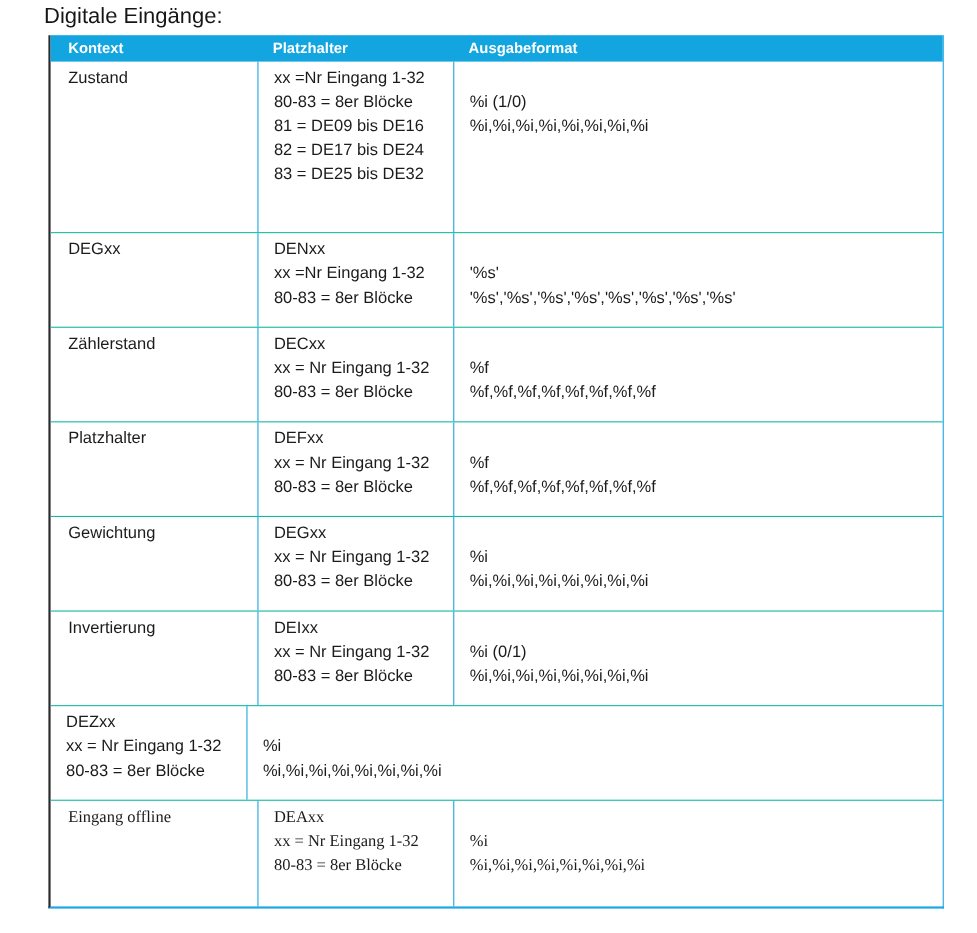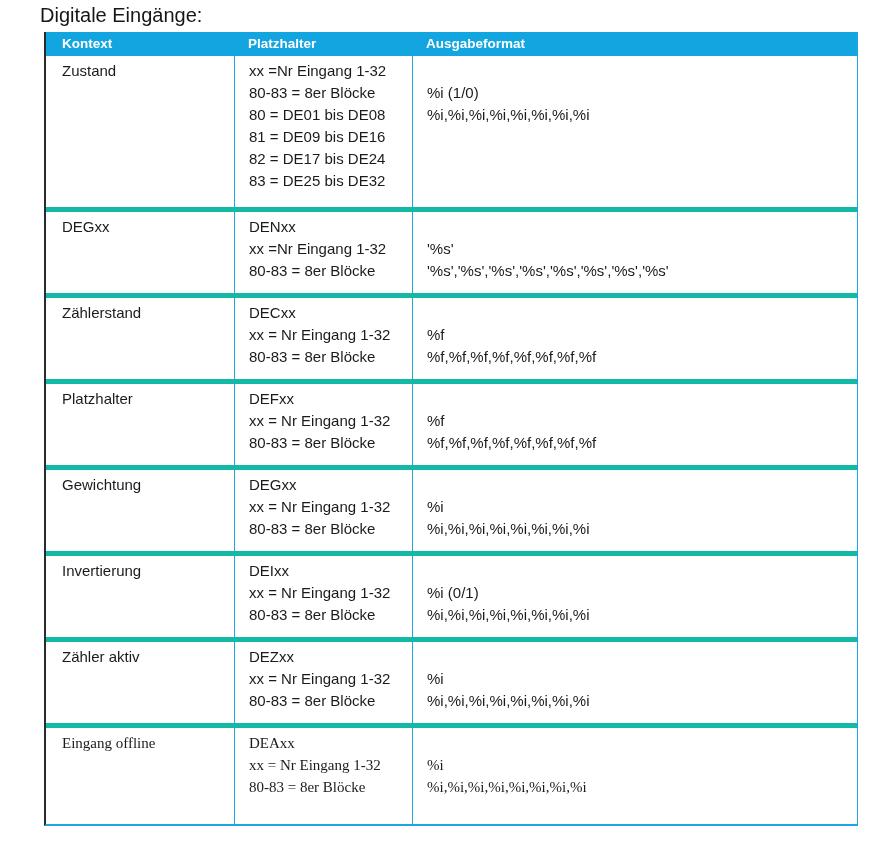--- a/index.html
+++ b/index.html
@@ -47,21 +47,21 @@
     box-sizing: border-box;
     white-space: nowrap;
     overflow: hidden;
   }
   .c1 { width: 188px; flex: 0 0 auto; }
   .c2 { width: 178px; flex: 0 0 auto; }
   .c3 { flex: 1 1 auto; }
   .th.c1 { padding-left: 16px; }
   .tr {
     display: flex;
-    border-bottom: 5px solid #14b8a6;
+    border-bottom: 1px solid #14b8a6;
     min-height: 86px;
     box-sizing: border-box;
   }
   .tr:first-child { min-height: 156px; }
   .tr:last-child  { min-height: 96px; border-bottom: none; font-family: Liberation Serif, serif; }
   .td {
     padding: 4px 6px 4px 14px;
     box-sizing: border-box;
     font-size: 15px;
     color: #1b1b1b;
@@ -87,21 +87,20 @@
       <div class="th c3">Ausgabeformat</div>
     </div>
     <div id="tbody">
         <div class="tr">
           <div class="td c1">
             <div class="line">Zustand</div>
           </div>
           <div class="td c2">
             <div class="line">xx =Nr Eingang 1-32</div>
             <div class="line">80-83 = 8er Blöcke</div>
-            <div class="line">80 = DE01 bis DE08</div>
             <div class="line">81 = DE09 bis DE16</div>
             <div class="line">82 = DE17 bis DE24</div>
             <div class="line">83 = DE25 bis DE32</div>
           </div>
           <div class="td c3">
             <div class="line"></div>
             <div class="line">%i (1/0)</div>
             <div class="line">%i,%i,%i,%i,%i,%i,%i,%i</div>
           </div>
         </div>
@@ -174,23 +173,20 @@
             <div class="line">xx = Nr Eingang 1-32</div>
             <div class="line">80-83 = 8er Blöcke</div>
           </div>
           <div class="td c3">
             <div class="line"></div>
             <div class="line">%i (0/1)</div>
             <div class="line">%i,%i,%i,%i,%i,%i,%i,%i</div>
           </div>
         </div>
         <div class="tr">
-          <div class="td c1">
-            <div class="line">Zähler aktiv</div>
-          </div>
           <div class="td c2">
             <div class="line">DEZxx</div>
             <div class="line">xx = Nr Eingang 1-32</div>
             <div class="line">80-83 = 8er Blöcke</div>
           </div>
           <div class="td c3">
             <div class="line"></div>
             <div class="line">%i</div>
             <div class="line">%i,%i,%i,%i,%i,%i,%i,%i</div>
           </div>

